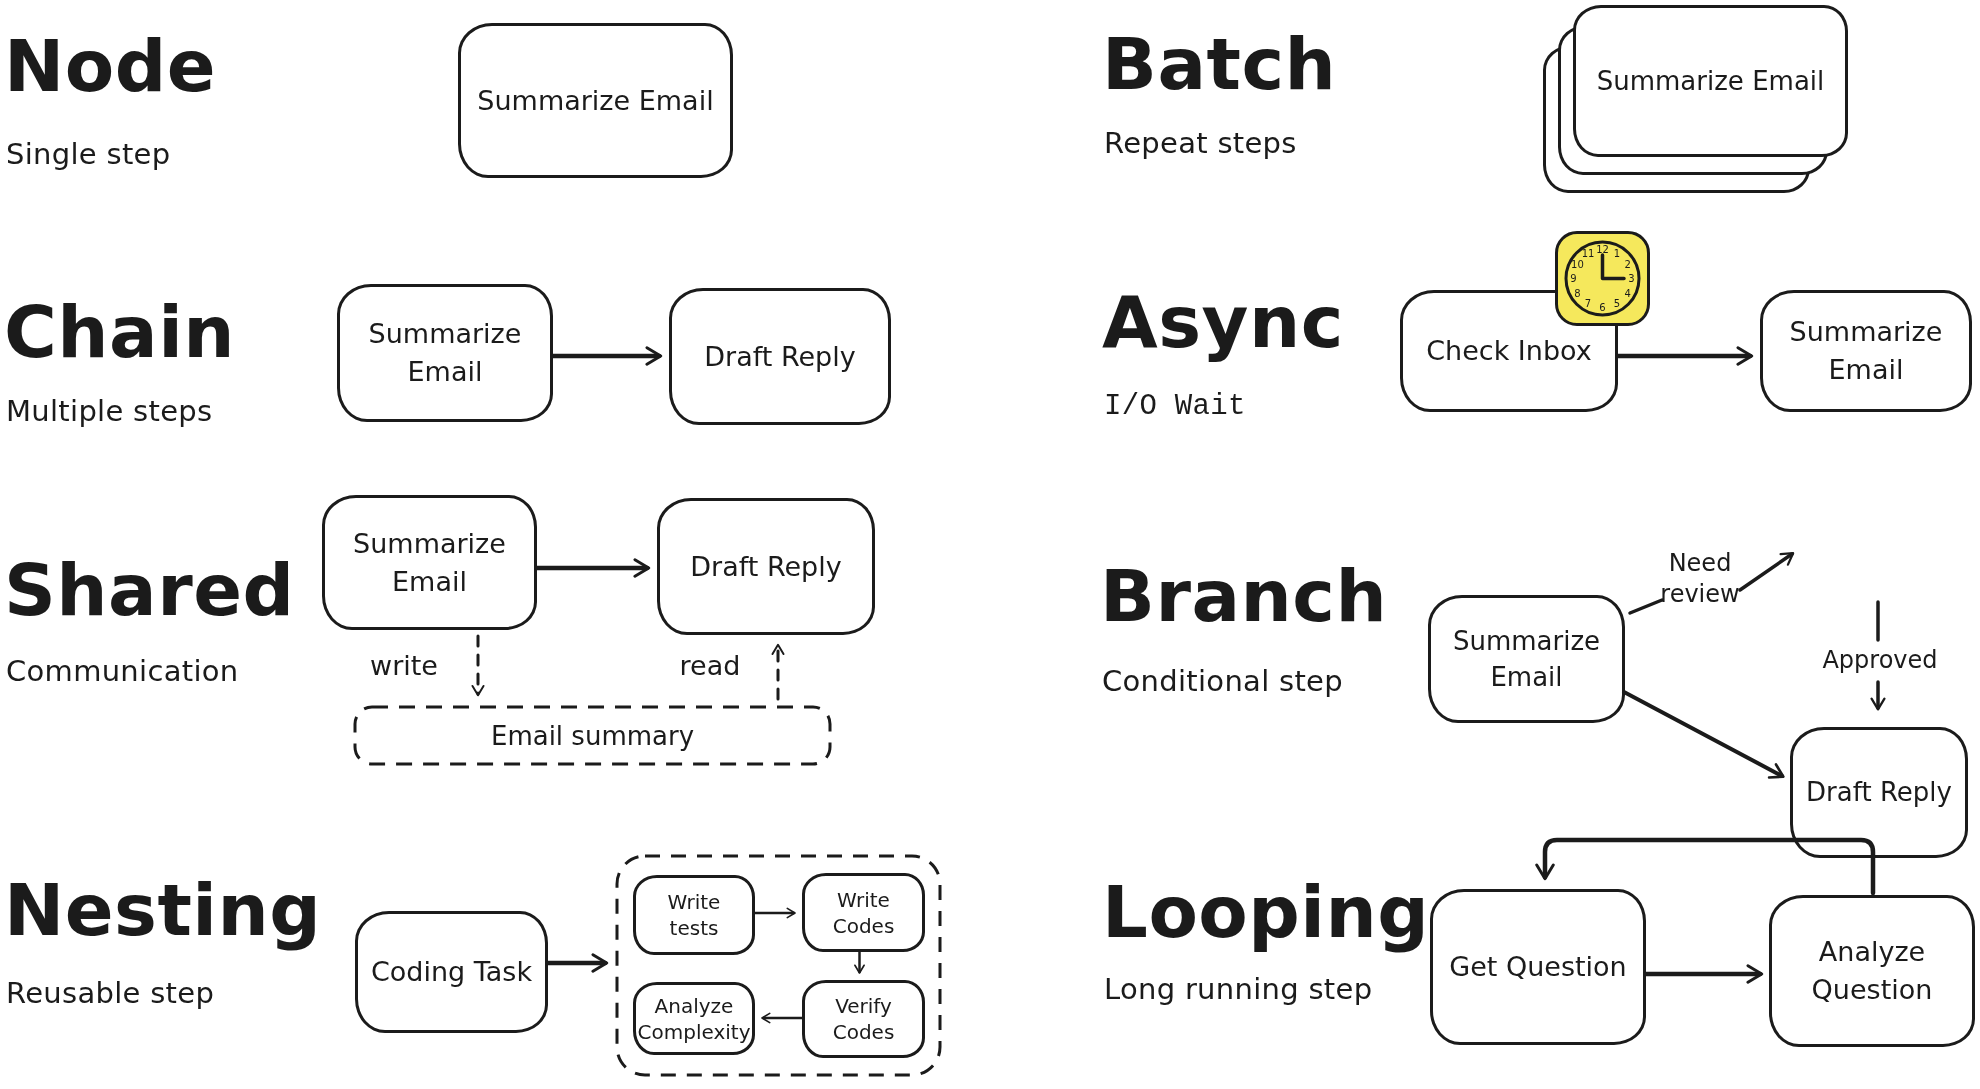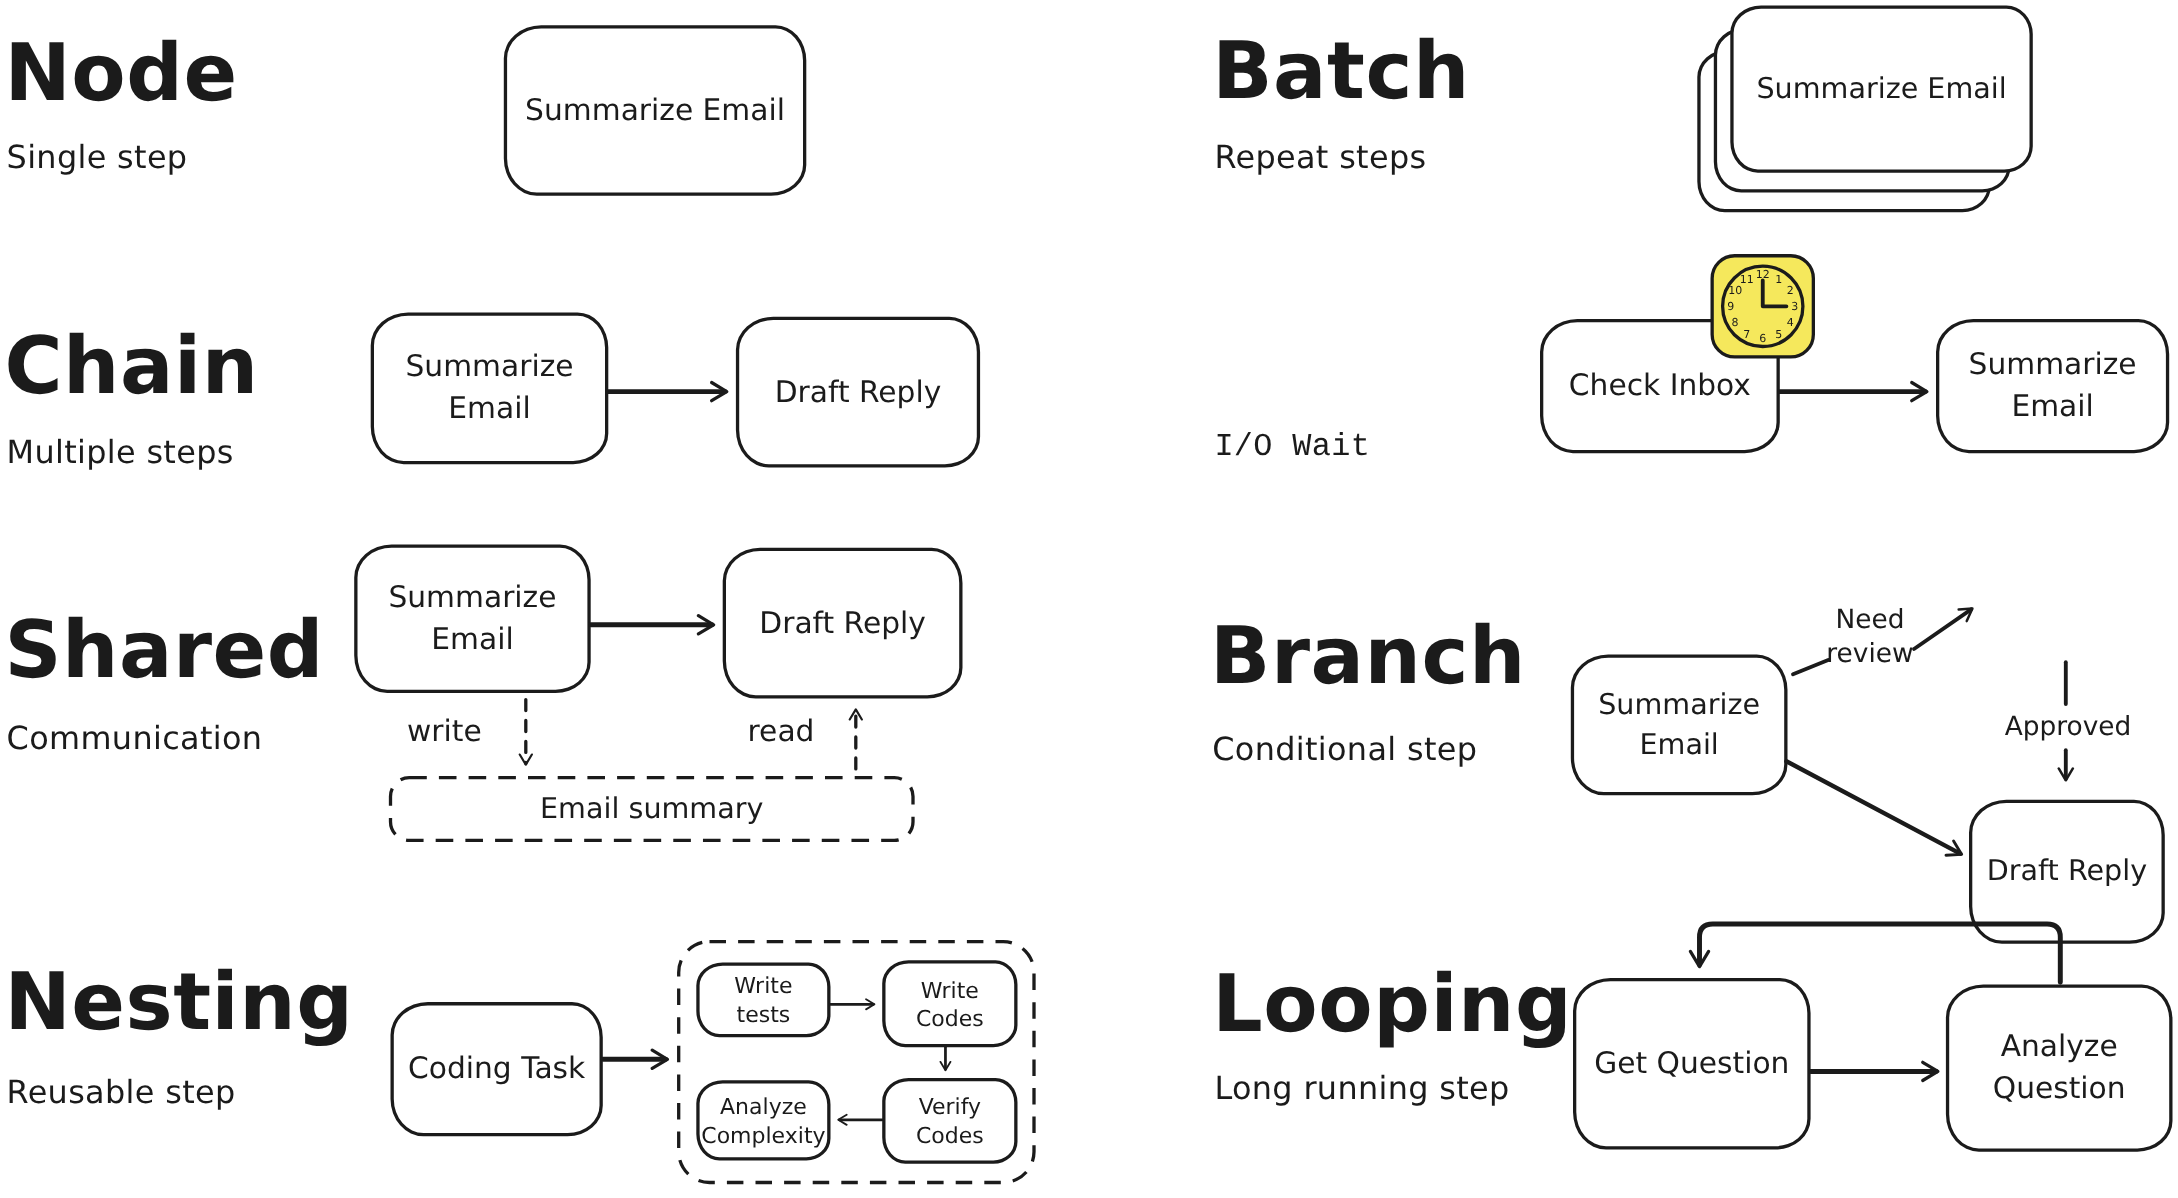--- a/index.html
+++ b/index.html
@@ -38,55 +38,56 @@
     background:#f5e85c;border:3px solid #1b1b1b;border-radius:22px;box-sizing:border-box;
   }
   .clock svg{position:absolute;left:-3px;top:-3px;}
 </style>
 </head>
 <body>
 
 <div class="canvas">
 
   <div class="title" style="left:4px;top:24px;">Node</div>
-  <div class="subtitle" style="left:6px;top:126px;text-align:center;">Single step</div>
+  <div class="subtitle" style="left:6px;top:137px;text-align:center;">Single step</div>
 
   <div class="title" style="left:4px;top:290px;">Chain</div>
   <div class="subtitle" style="left:6px;top:394px;">Multiple steps</div>
 
   <div class="title" style="left:4px;top:548px;">Shared</div>
   <div class="subtitle" style="left:6px;top:654px;">Communication</div>
 
   <div class="title" style="left:4px;top:868px;">Nesting</div>
   <div class="subtitle" style="left:6px;top:976px;text-align:center;">Reusable step</div>
 
   <div class="title" style="left:1102px;top:22px;">Batch</div>
   <div class="subtitle" style="left:1104px;top:126px;">Repeat steps</div>
 
+  <div class="title" style="left:1102px;top:280px;">Async</div>
   <div class="subtitle" style="left:1104px;top:390px;font-family:Liberation Mono, monospace;">I/O Wait</div>
 
   <div class="title" style="left:1100px;top:554px;">Branch</div>
   <div class="subtitle" style="left:1102px;top:664px;">Conditional step</div>
 
   <div class="title" style="left:1102px;top:870px;">Looping</div>
   <div class="subtitle" style="left:1104px;top:972px;">Long running step</div>
 
   <div class="box" style="left:458px;top:23px;width:275px;height:155px;">Summarize Email</div>
 
   <div class="box" style="left:337px;top:284px;width:216px;height:138px;">Summarize Email</div>
   <div class="box" style="left:669px;top:288px;width:222px;height:137px;">Draft Reply</div>
 
   <div class="box" style="left:322px;top:495px;width:215px;height:135px;">Summarize Email</div>
   <div class="box" style="left:657px;top:498px;width:218px;height:137px;">Draft Reply</div>
   <div class="lbl" style="left:356px;top:648px;width:96px;">write</div>
   <div class="lbl" style="left:668px;top:648px;width:84px;">read</div>
   <div class="storetext" style="left:355px;top:707px;width:475px;height:57px;">Email summary</div>
 
   <div class="box" style="left:355px;top:911px;width:193px;height:122px;">Coding Task</div>
-  <div class="box small" style="left:633px;top:875px;width:122px;height:68px;">Write tests</div>
+  <div class="box small" style="left:633px;top:875px;width:122px;height:80px;">Write tests</div>
   <div class="box small" style="left:802px;top:873px;width:123px;height:79px;">Write Codes</div>
   <div class="box small" style="left:802px;top:980px;width:123px;height:78px;">Verify Codes</div>
   <div class="box small" style="left:633px;top:982px;width:122px;height:73px;">Analyze Complexity</div>
 
   <div class="box card" style="left:1543px;top:45px;width:267px;height:148px;z-index:1;"></div>
   <div class="box card" style="left:1558px;top:25px;width:270px;height:150px;z-index:2;"></div>
   <div class="box card" style="left:1573px;top:5px;width:275px;height:152px;z-index:3;">Summarize Email</div>
 
   <div class="box" style="left:1400px;top:290px;width:218px;height:122px;">Check Inbox</div>
   <div class="box" style="left:1760px;top:290px;width:212px;height:122px;">Summarize Email</div>

